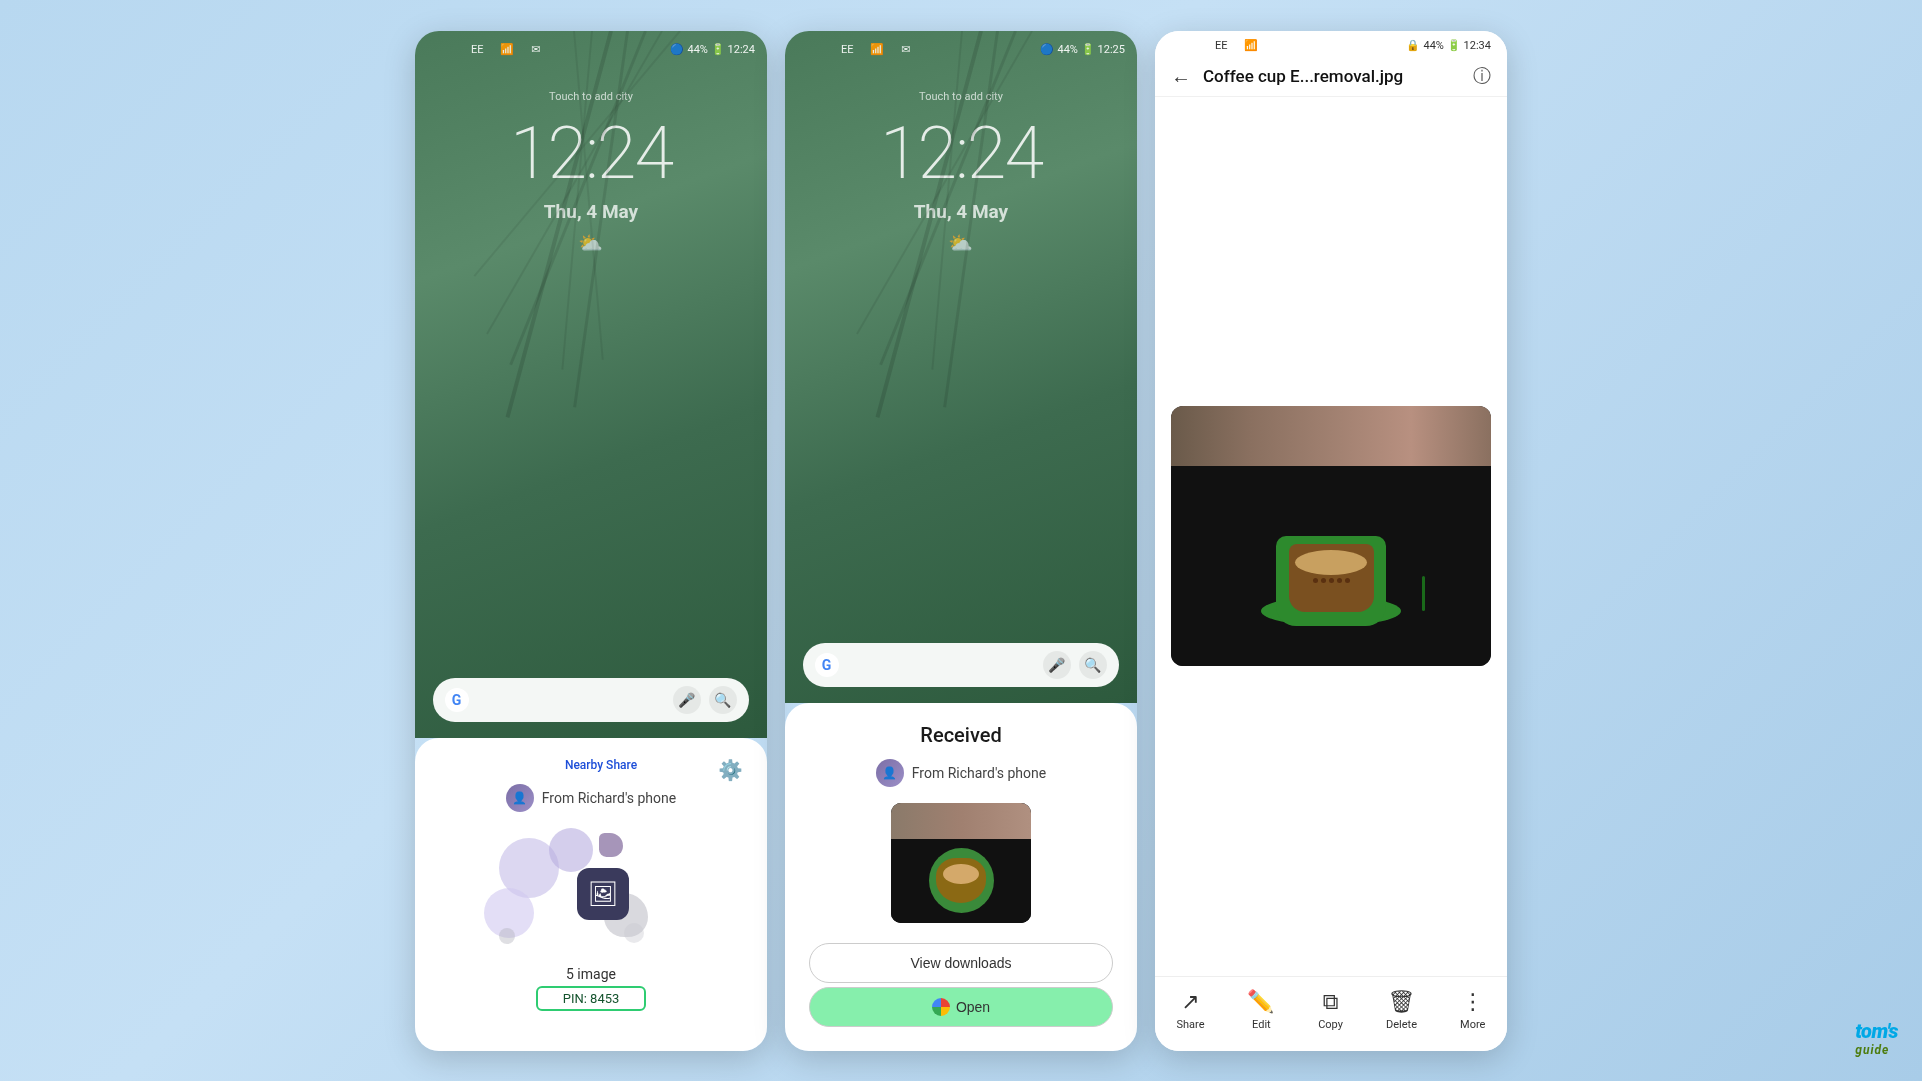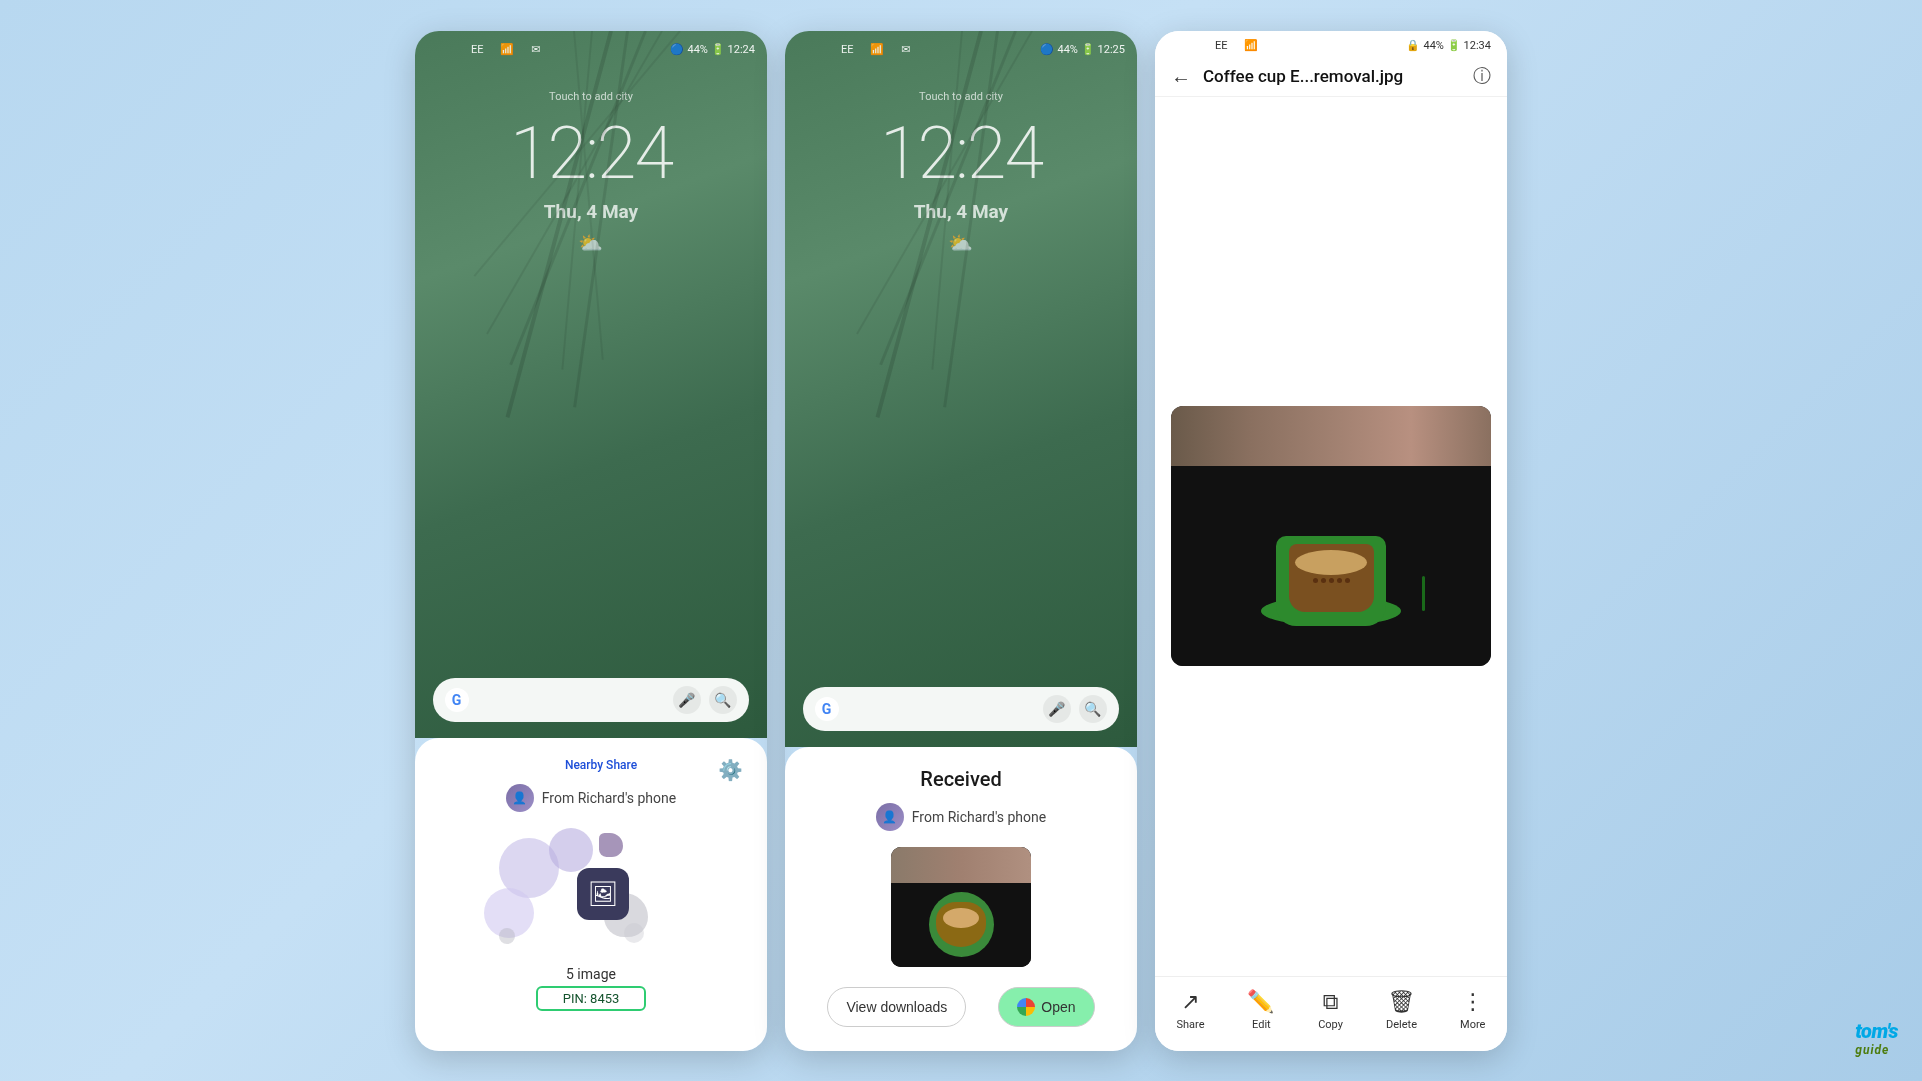--- a/index.html
+++ b/index.html
@@ -322,22 +322,23 @@
     }
     .coffee-foam {
       width: 36px;
       height: 20px;
       background: #d4a96a;
       border-radius: 50%;
     }
 
     .received-buttons {
       display: flex;
-      justify-content: center;
-      gap: 32px;
+      justify-content: flex-start;
+      gap: 4px;
+      flex-direction: column;
     }
     .btn-view-downloads {
       height: 40px;
       padding: 0 18px;
       border: 1.5px solid #ccc;
       background: white;
       border-radius: 20px;
       font-size: 14px;
       color: #333;
       cursor: pointer;

